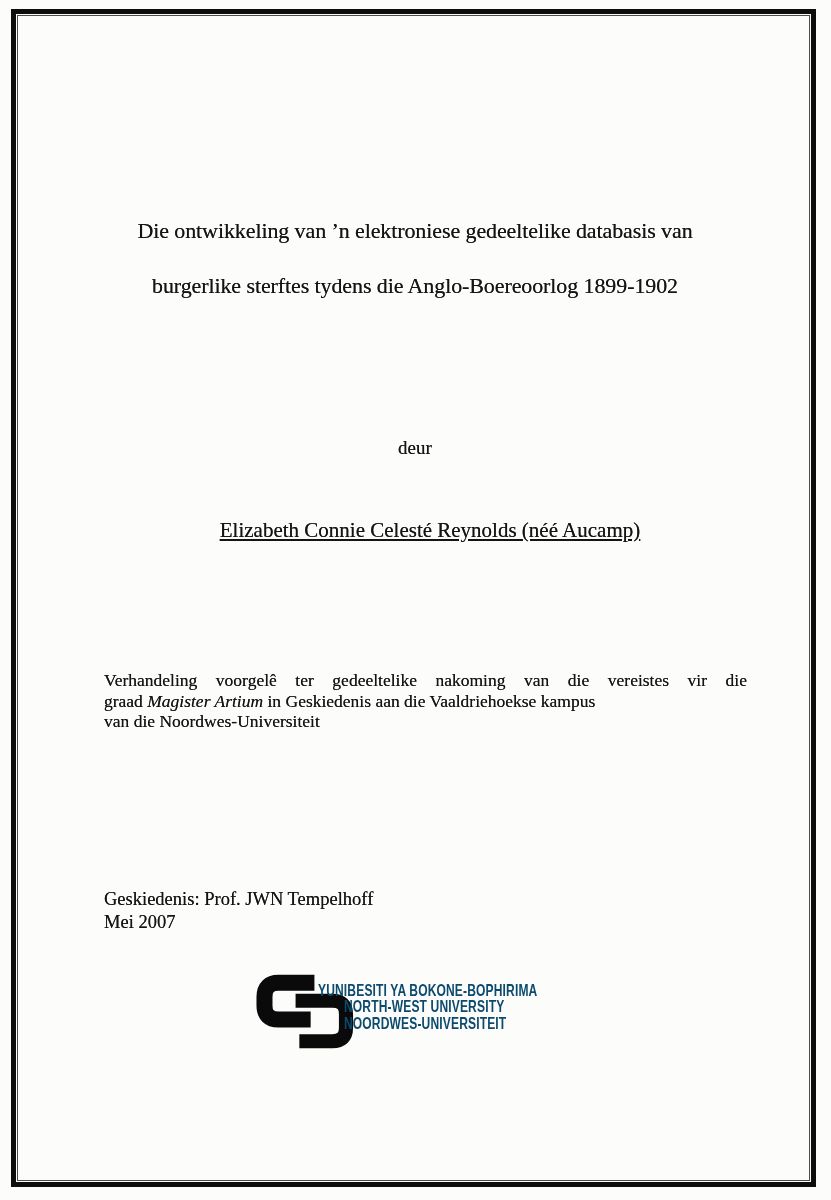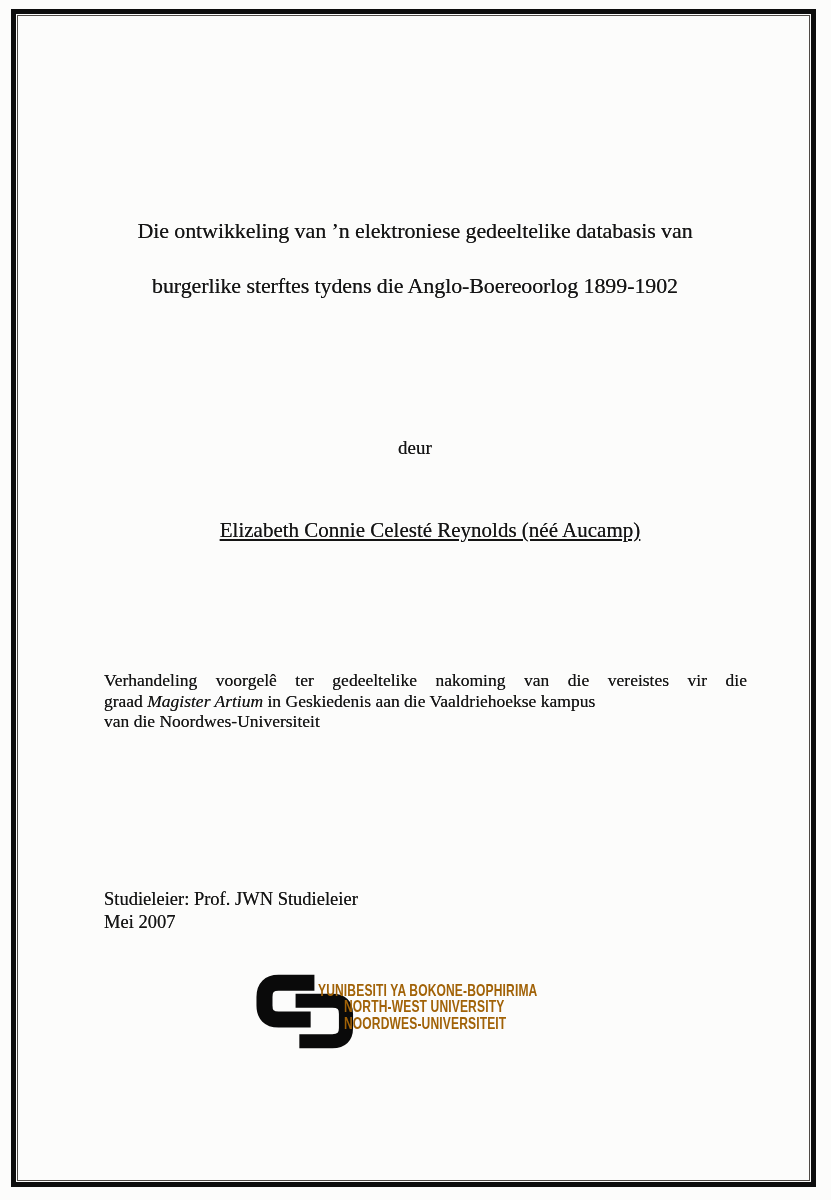--- a/index.html
+++ b/index.html
@@ -93,21 +93,21 @@
     height: 76px;
   }
   .logo-text {
     position: absolute;
     top: 10px;
     left: 62px;
     font-family: "Liberation Sans", "DejaVu Sans", sans-serif;
     font-weight: 700;
     font-size: 16.5px;
     line-height: 16.3px;
-    color: #a16207;
+    color: #0c4a6e;
     white-space: nowrap;
   }
   .logo-text .lt-line {
     transform: scaleX(0.73);
     transform-origin: left center;
     letter-spacing: 0.2px;
   }
   .logo-text .indented {
     margin-left: 26px;
   }
@@ -130,21 +130,21 @@
 
   <div class="author serifline">Elizabeth Connie Celesté Reynolds (néé Aucamp)</div>
 
   <div class="submission serifline">
     <div class="justified">Verhandeling voorgelê ter gedeeltelike nakoming van die vereistes vir die</div>
     <div><span>graad </span><span class="italic">Magister Artium</span><span> in Geskiedenis aan die Vaaldriehoekse kampus</span></div>
     <div>van die Noordwes-Universiteit</div>
   </div>
 
   <div class="supervisor-block serifline">
-    <div>Studieleier: Prof. JWN Studieleier</div>
+    <div>Geskiedenis: Prof. JWN Tempelhoff</div>
     <div>Mei 2007</div>
   </div>
 
   <div class="logo">
     <svg class="logo-mark" viewBox="0 0 104 80" xmlns="http://www.w3.org/2000/svg">
 
       <path d="M 62 9 H 24 Q 9 9 9 24 V 33 Q 9 48 24 48 H 58" fill="none" stroke="#0a0a0a" stroke-width="17" stroke-linecap="butt"></path>
 
       <path d="M 42 28 H 81 Q 95.5 28 95.5 42 V 57 Q 95.5 71 81 71 H 46" fill="none" stroke="#0a0a0a" stroke-width="15" stroke-linecap="butt"></path>
     </svg>

